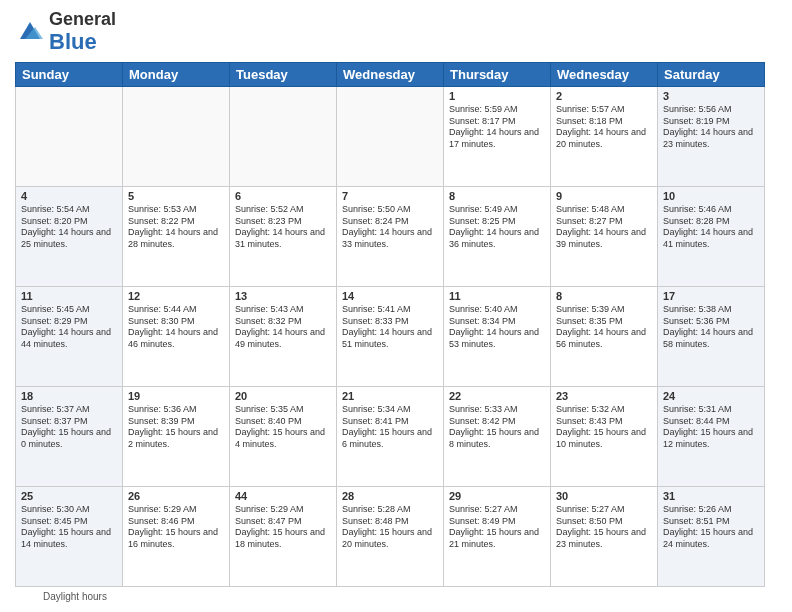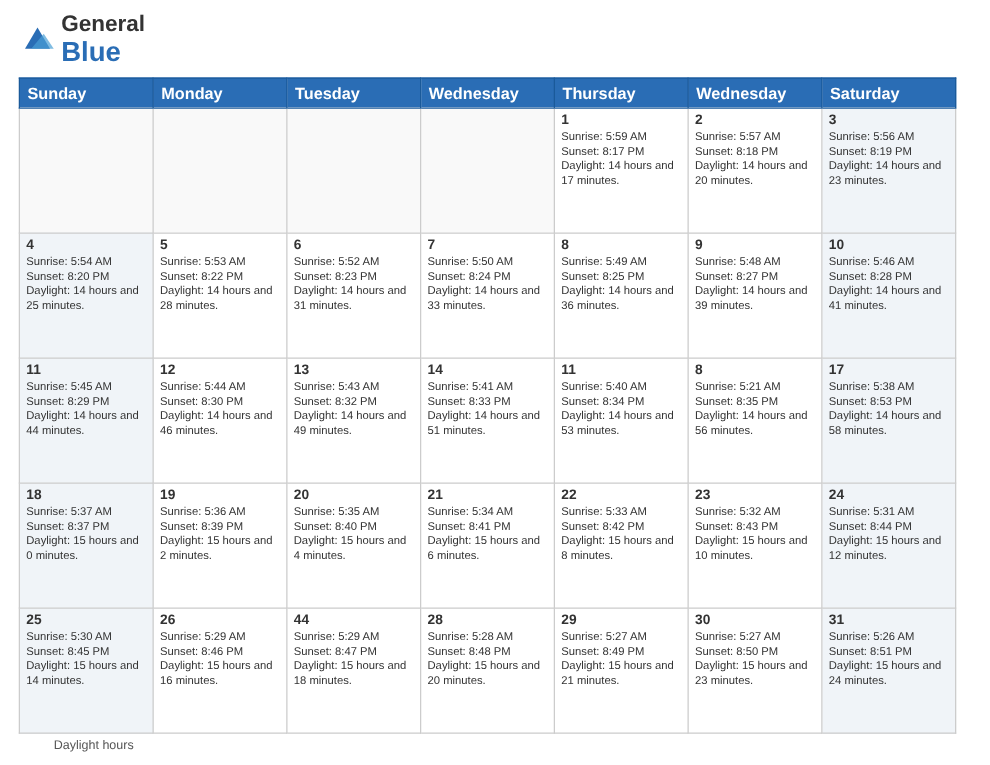--- a/index.html
+++ b/index.html
@@ -253,29 +253,29 @@
             </td>
             <td>
               <span class="day-number">11</span>
               <div class="day-info">Sunrise: 5:40 AM
 Sunset: 8:34 PM
 Daylight: 14 hours
 and 53 minutes.</div>
             </td>
             <td>
               <span class="day-number">8</span>
-              <div class="day-info">Sunrise: 5:21 AM
+              <div class="day-info">Sunrise: 5:39 AM
 Sunset: 8:35 PM
 Daylight: 14 hours
 and 56 minutes.</div>
             </td>
             <td class="weekend">
               <span class="day-number">17</span>
               <div class="day-info">Sunrise: 5:38 AM
-Sunset: 8:53 PM
+Sunset: 5:36 PM
 Daylight: 14 hours
 and 58 minutes.</div>
             </td>
           </tr>
           <tr>
             <td class="weekend">
               <span class="day-number">18</span>
               <div class="day-info">Sunrise: 5:37 AM
 Sunset: 8:37 PM
 Daylight: 15 hours

